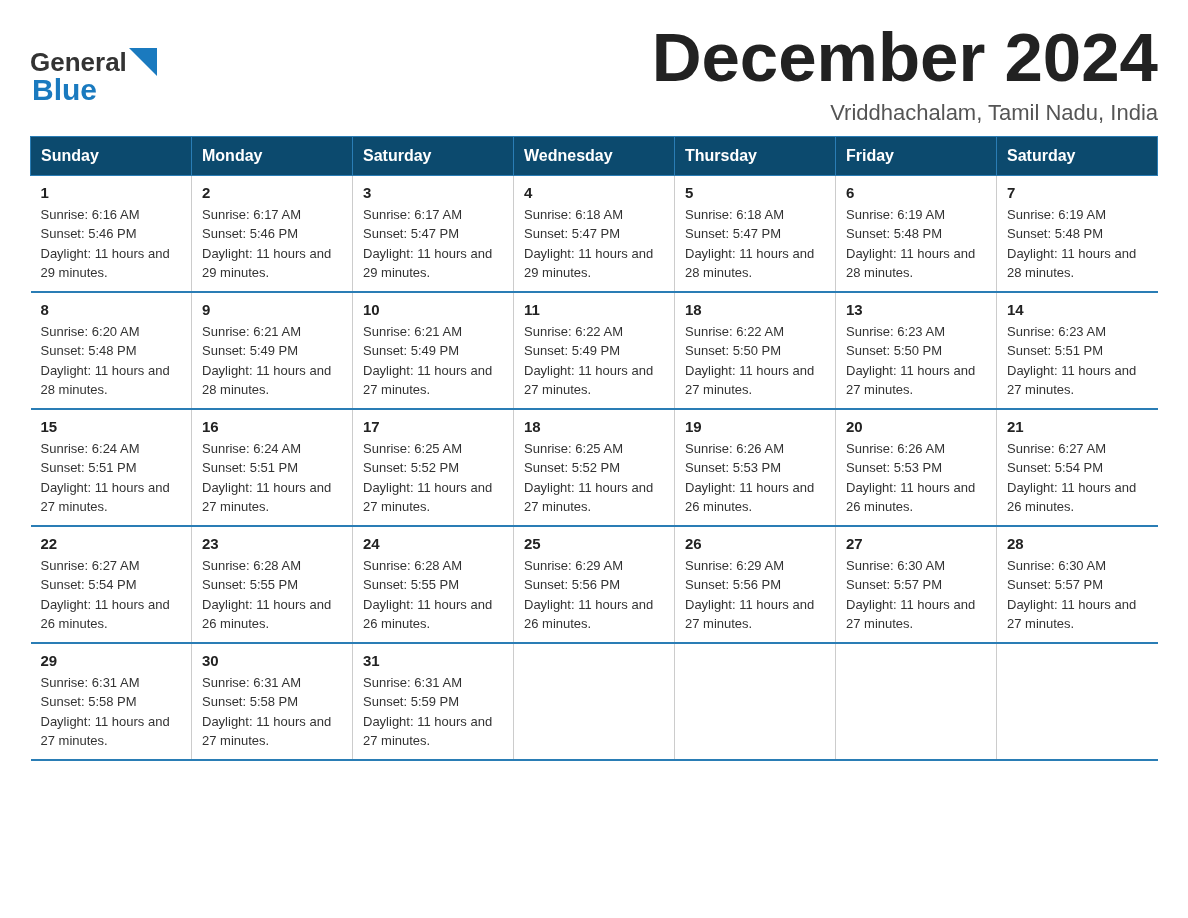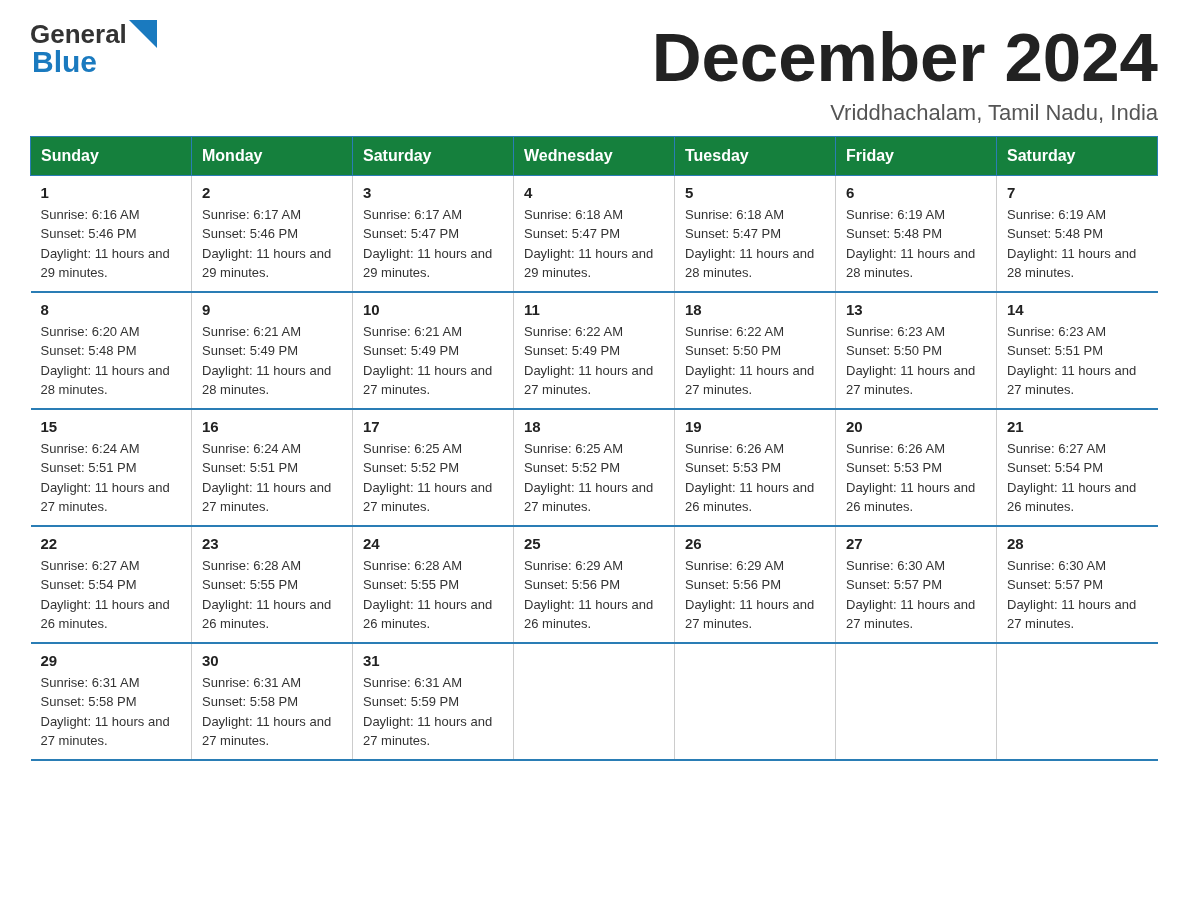--- a/index.html
+++ b/index.html
@@ -44,21 +44,21 @@
       font-size: 22px;
       color: #555;
       margin-top: 4px;
     }
     table {
       width: 100%;
       border-collapse: collapse;
       margin-top: 10px;
     }
     thead tr {
-      background-color: #15803d;
+      background-color: #0c4a6e;
     }
     thead th {
       color: #fff;
       font-size: 16px;
       font-weight: bold;
       padding: 10px 10px;
       text-align: left;
       border: 1px solid #2a7db5;
     }
     tbody tr {
@@ -89,21 +89,21 @@
     }
     .empty-cell {
       background: #fff;
     }
   </style>
 </head>
 <body>
 
 <div class="header">
   <div class="logo">
-    <div style="display:flex;flex-direction:column;line-height:1.1;">
+    <div style="display:flex;flex-direction:column;line-height:1.1;margin-top:28px;">
       <div style="display:flex;align-items:center;">
         <span class="logo-text-general">General</span>
         <svg width="28" height="28" viewBox="0 0 28 28" style="margin-left:2px;">
           <polygon points="0,0 28,0 28,28" fill="#1a7abf"></polygon>
         </svg>
       </div>
       <span class="logo-text-blue" style="margin-top:-4px;margin-left:2px;">Blue</span>
     </div>
   </div>
   <div class="title-block">
@@ -112,21 +112,21 @@
   </div>
 </div>
 
 <table>
   <thead>
     <tr>
     <th>Sunday</th>
         <th>Monday</th>
         <th>Saturday</th>
         <th>Wednesday</th>
-        <th>Tuesday</th>
+        <th>Thursday</th>
         <th>Friday</th>
         <th>Saturday</th>
       </tr>
   </thead>
   <tbody id="calendar-body">
   <tr>
         <td>
           <span class="day-num">1</span>
           <div class="day-info">Sunrise: 6:16 AM<br>Sunset: 5:46 PM<br>Daylight: 11 hours and 29 minutes.</div>
         </td>

